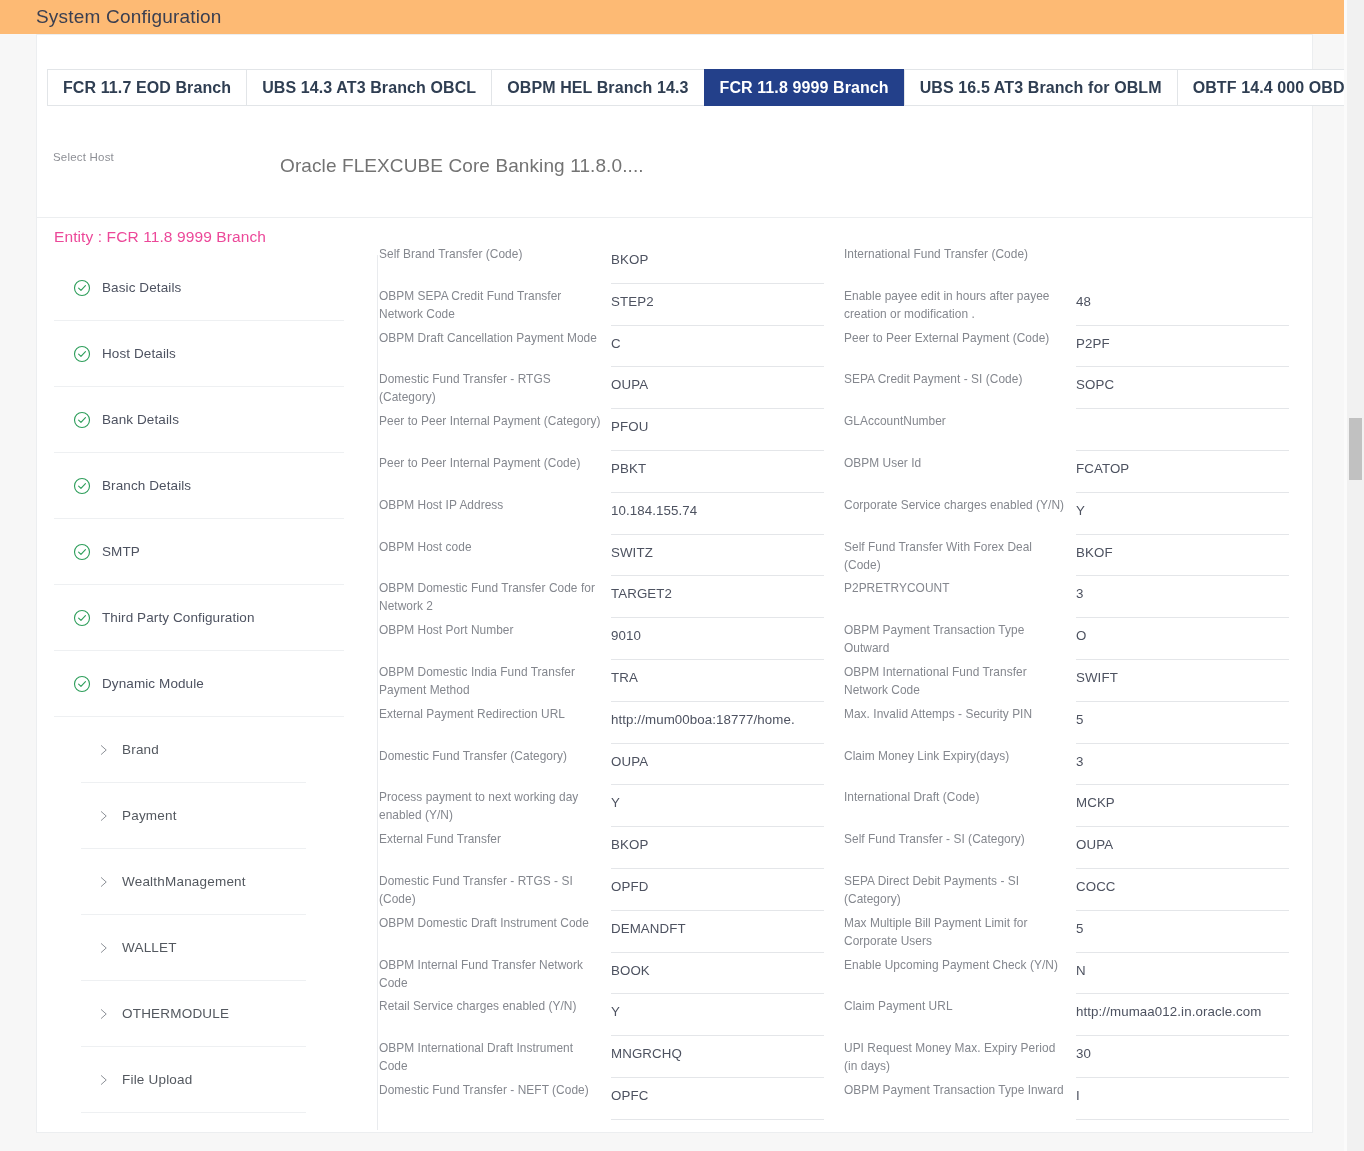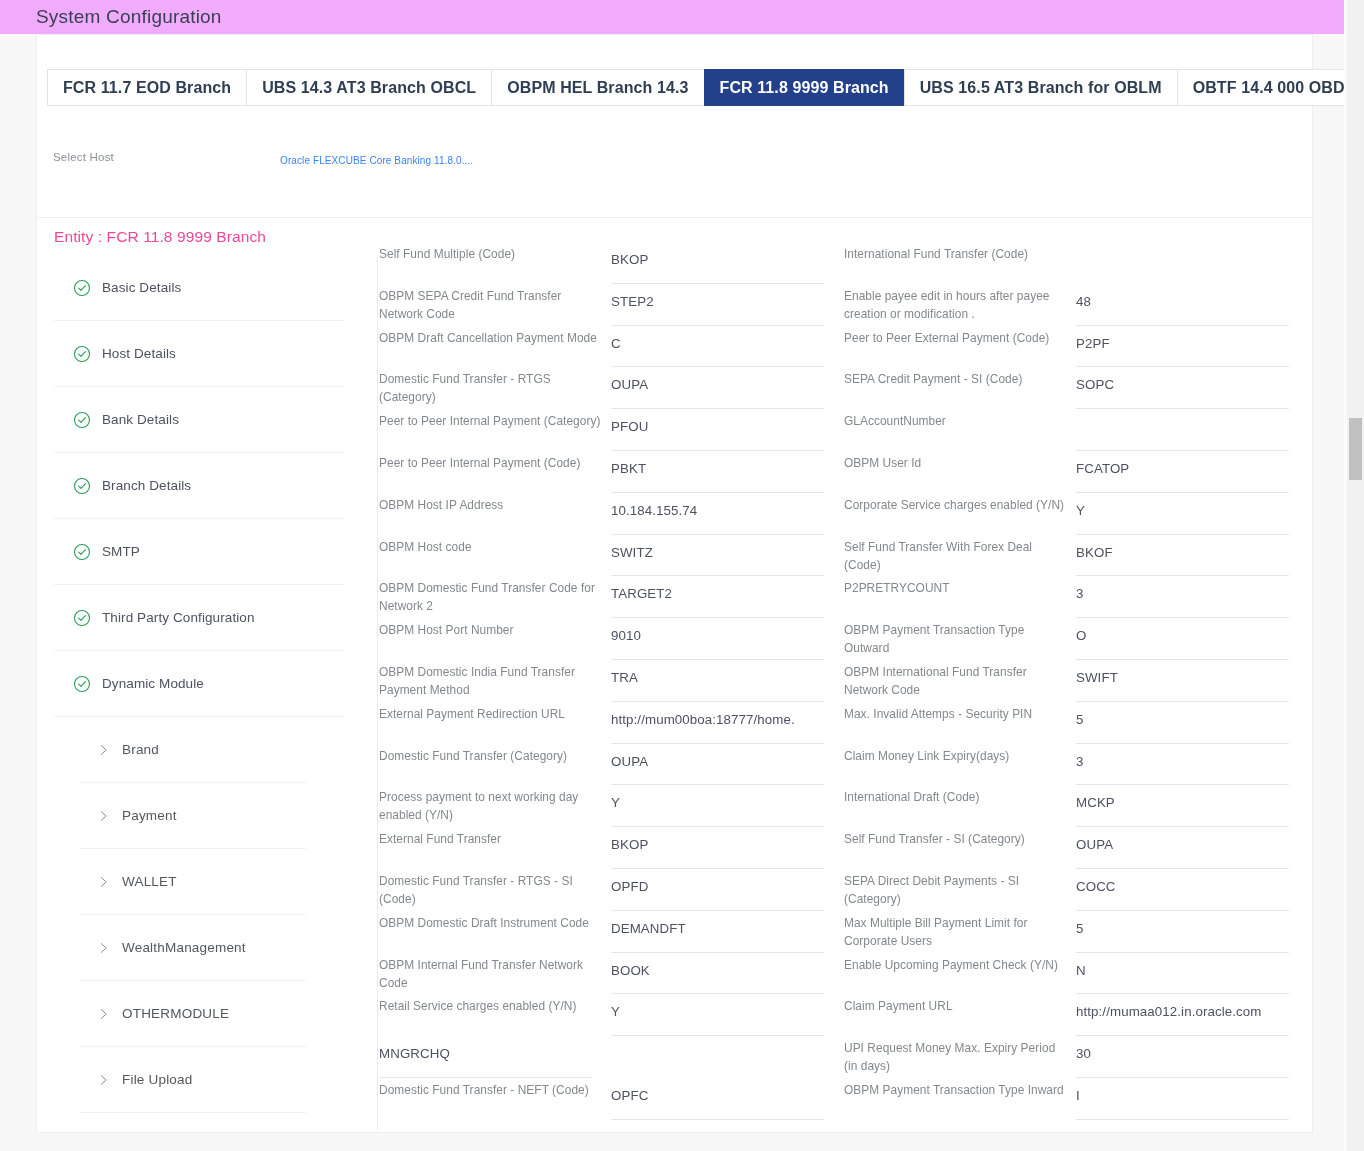--- a/index.html
+++ b/index.html
@@ -10,21 +10,21 @@
     font-family: "Liberation Sans", sans-serif;
     overflow: hidden;
   }
   .page { position: relative; width: 1364px; height: 1151px; background: #f7f7f7; }
 
   
   .title-bar {
     height: 34px;
     padding-left: 36px;
     display: flex; align-items: center;
-    background: #f0abfc;
+    background: #fdba74;
     text-align: right;
   }
   .title-bar .title {
     font-size: 19px; color: #3a3f51; font-weight: 400; letter-spacing: .2px;
   }
 
   
   .tab-card {
     position: absolute; left: 36px; top: 34px;
     width: 1277px; height: 184px;
@@ -63,21 +63,21 @@
   .host-row {
     position: absolute; left: 16px; top: 104px;
     width: 1200px; height: 60px;
   }
   .host-label {
     position: absolute; left: 0; top: 12px;
     font-size: 11.5px; color: #8d8f95; letter-spacing: .2px;
   }
   .host-value {
     position: absolute; left: 227px; top: 16px;
-    font-size: 10px; color: #3b82f6; letter-spacing: .1px;
+    font-size: 19px; color: #737373; letter-spacing: .1px;
   }
 
   
   .main-card {
     position: absolute; left: 36px; top: 217px;
     width: 1277px; height: 916px;
     background: #ffffff;
     border: 1px solid #eceef0;
   }
   .entity-title {
@@ -270,47 +270,47 @@
           <div class="sub-item">
             <svg viewBox="0 0 24 24" width="13" height="13" class="chev">
               <path d="M8 4 L17 12 L8 20" fill="none" stroke="#7b7f88" stroke-width="1.6" stroke-linecap="round" stroke-linejoin="round"></path>
             </svg>
             <span class="slabel">Payment</span>
           </div>
           <div class="sub-item">
             <svg viewBox="0 0 24 24" width="13" height="13" class="chev">
               <path d="M8 4 L17 12 L8 20" fill="none" stroke="#7b7f88" stroke-width="1.6" stroke-linecap="round" stroke-linejoin="round"></path>
             </svg>
-            <span class="slabel">WALLET</span>
+            <span class="slabel">WealthManagement</span>
           </div>
           <div class="sub-item">
             <svg viewBox="0 0 24 24" width="13" height="13" class="chev">
               <path d="M8 4 L17 12 L8 20" fill="none" stroke="#7b7f88" stroke-width="1.6" stroke-linecap="round" stroke-linejoin="round"></path>
             </svg>
-            <span class="slabel">WealthManagement</span>
+            <span class="slabel">WALLET</span>
           </div>
           <div class="sub-item">
             <svg viewBox="0 0 24 24" width="13" height="13" class="chev">
               <path d="M8 4 L17 12 L8 20" fill="none" stroke="#7b7f88" stroke-width="1.6" stroke-linecap="round" stroke-linejoin="round"></path>
             </svg>
             <span class="slabel">OTHERMODULE</span>
           </div>
           <div class="sub-item">
             <svg viewBox="0 0 24 24" width="13" height="13" class="chev">
               <path d="M8 4 L17 12 L8 20" fill="none" stroke="#7b7f88" stroke-width="1.6" stroke-linecap="round" stroke-linejoin="round"></path>
             </svg>
             <span class="slabel">File Upload</span>
           </div>
         </div>
       </div>
 
     <div class="form-area">
       <div class="col c1" id="col1">
           <div class="frow">
-            <div class="flabel">Self Fund Multiple (Code)</div>
+            <div class="flabel">Self Brand Transfer (Code)</div>
             <div class="fval-wrap">
               <div class="fval">BKOP</div>
             </div>
           </div>
           <div class="frow">
             <div class="flabel">OBPM SEPA Credit Fund Transfer Network Code</div>
             <div class="fval-wrap">
               <div class="fval">STEP2</div>
             </div>
           </div>
@@ -410,20 +410,21 @@
               <div class="fval">BOOK</div>
             </div>
           </div>
           <div class="frow">
             <div class="flabel">Retail Service charges enabled (Y/N)</div>
             <div class="fval-wrap">
               <div class="fval">Y</div>
             </div>
           </div>
           <div class="frow">
+            <div class="flabel">OBPM International Draft Instrument Code</div>
             <div class="fval-wrap">
               <div class="fval">MNGRCHQ</div>
             </div>
           </div>
           <div class="frow">
             <div class="flabel">Domestic Fund Transfer - NEFT (Code)</div>
             <div class="fval-wrap">
               <div class="fval">OPFC</div>
             </div>
           </div>

